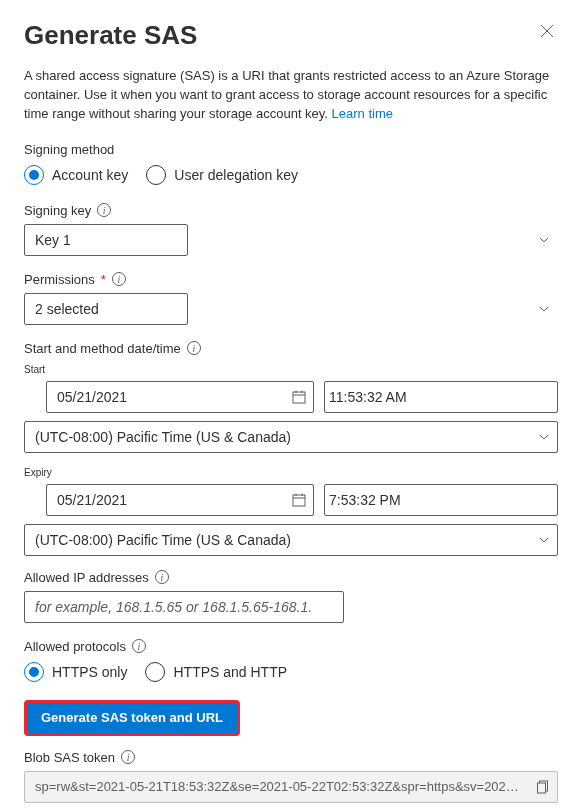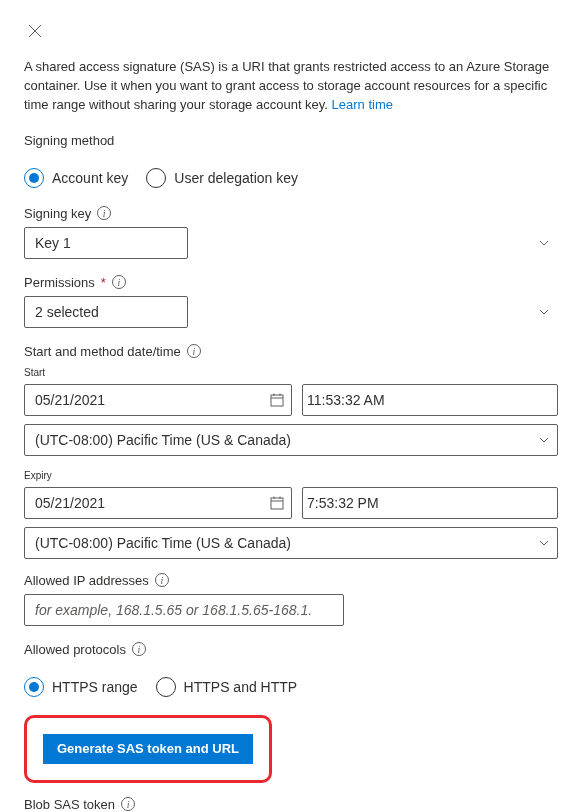--- a/index.html
+++ b/index.html
@@ -5,55 +5,56 @@
   * { box-sizing: border-box; font-family: "Segoe UI", -apple-system, sans-serif; }
   body { margin:0; background:#fff; width:582px; height:812px; overflow:hidden; padding:20px 24px 24px 24px; color:#323130; font-size:14px; }
   .header { display:flex; justify-content:space-between; align-items:flex-start; margin-bottom:16px; }
   .title { font-size:26px; font-weight:600; margin:0; }
   .close { cursor:pointer; font-size:18px; line-height:1; color:#605e5c; padding:4px; }
   .desc { font-size:13px; color:#323130; line-height:1.45; margin-bottom:18px; }
   .link { color:#0078d4; text-decoration:none; }
   .label { font-size:13px; color:#323130; margin-bottom:6px; display:flex; align-items:center; gap:6px; }
   .req { color:#a4262c; }
   .info-icon { display:inline-flex; width:14px; height:14px; border:1px solid #605e5c; border-radius:50%; font-size:10px; align-items:center; justify-content:center; color:#605e5c; font-style:italic; font-family:Georgia,serif; }
-  .radiogroup { display:flex; gap:18px; margin-bottom:18px; margin-top:20px; }
+  .radiogroup { display:flex; gap:18px; margin-bottom:18px; margin-top:8px; }
   .radio { display:flex; align-items:center; gap:8px; cursor:pointer; font-size:14px; }
   .radio-circle { width:20px; height:20px; border-radius:50%; border:1px solid #323130; display:flex; align-items:center; justify-content:center; }
   .radio.checked .radio-circle { border-color:#0078d4; }
   .radio-dot { width:10px; height:10px; border-radius:50%; background:#0078d4; display:none; }
   .radio.checked .radio-dot { display:block; }
   .select { position:relative; }
   .select select, .select .selbox { width:164px; height:32px; border:1px solid #605e5c; background:#fff; padding:0 28px 0 10px; font-size:14px; color:#323130; border-radius:2px; appearance:none; cursor:pointer; }
   .select .chev { position:absolute; right:8px; top:50%; transform:translateY(-50%); pointer-events:none; color:#605e5c; }
   .field { margin-bottom:16px; }
   .subhead { font-size:13px; margin-bottom:8px; display:flex; align-items:center; gap:6px; }
   .datetime-row { display:flex; gap:10px; margin-bottom:8px; }
-  .dateinput { flex:0 0 268px; position:relative; }
+  .dateinput { flex:0 0 268px; position:relative;margin-left:22px; }
   .dateinput input, .timeinput input, .tzselect, .fullinput input { height:32px; border:1px solid #605e5c; width:100%; padding:0 32px 0 10px; font-size:14px; color:#323130; border-radius:2px; background:#fff; }
   .timeinput { flex:1; }
   .timeinput input { padding:0 4px; }
   .input-icon { position:absolute; right:8px; top:50%; transform:translateY(-50%); color:#605e5c; font-size:16px; pointer-events:none; }
   .tzwrap { position:relative; margin-bottom:14px; }
   .tzselect { width:100%; padding-right:32px; cursor:pointer; }
   .fullinput { width:320px; position:relative; }
   .fullinput input::placeholder { color:#605e5c; font-style:italic; }
-  .genbtn-wrap { border:3px solid #e8272e; border-radius:10px; display:inline-block; margin-bottom:14px; padding:16px; }
+  .genbtn-wrap { border:3px solid #e8272e; border-radius:4px; display:inline-block; margin-bottom:14px; padding:0; }
   .genbtn { background:#0078d4; color:#fff; border:none; height:30px; padding:0 14px; font-size:13px; font-weight:600; cursor:pointer; display:flex; align-items:center; }
   .readonly-row { position:relative; height:32px; margin-bottom:14px; }
   .readonly { width:100%; height:32px; border:1px solid #bdbdbd; background:#f3f2f1; color:#605e5c; font-size:13px; padding:0 32px 0 10px; border-radius:2px; white-space:nowrap; overflow:hidden; text-overflow:ellipsis; line-height:30px; }
   .copy-icon { position:absolute; right:8px; top:50%; transform:translateY(-50%); color:#323130; cursor:pointer; }
   .minilabel { font-size:10px; margin-bottom:6px; }
   svg { display:block; }
 </style>
 </head>
 <body>
 
 
 
 <div class="header">
+  <h1 class="title">Generate SAS</h1>
   <div class="close">
     <svg width="14" height="14" viewBox="0 0 14 14">
         <path d="M1 1 L13 13 M13 1 L1 13" stroke="#605e5c" stroke-width="1"></path>
       </svg>
   </div>
 </div>
 
 <div class="desc">
   <span>A shared access signature (SAS) is a URI that grants restricted access to an Azure Storage container. Use it when you want to grant access to storage account resources for a specific time range without sharing your storage account key. </span><a href="#" class="link">Learn time</a>
 </div>
@@ -183,21 +184,21 @@
 <div class="field">
   <div class="label">
     <span>Allowed protocols</span>
     <span class="info-icon">i</span>
   </div>
   <div class="radiogroup">
     <div class="radio checked">
       <span class="radio-circle">
           <span class="radio-dot"></span>
         </span>
-      <span>HTTPS range</span>
+      <span>HTTPS only</span>
     </div>
     <div class="radio">
       <span class="radio-circle"></span>
       <span>HTTPS and HTTP</span>
     </div>
   </div>
 </div>
 
 
 <div class="genbtn-wrap">

